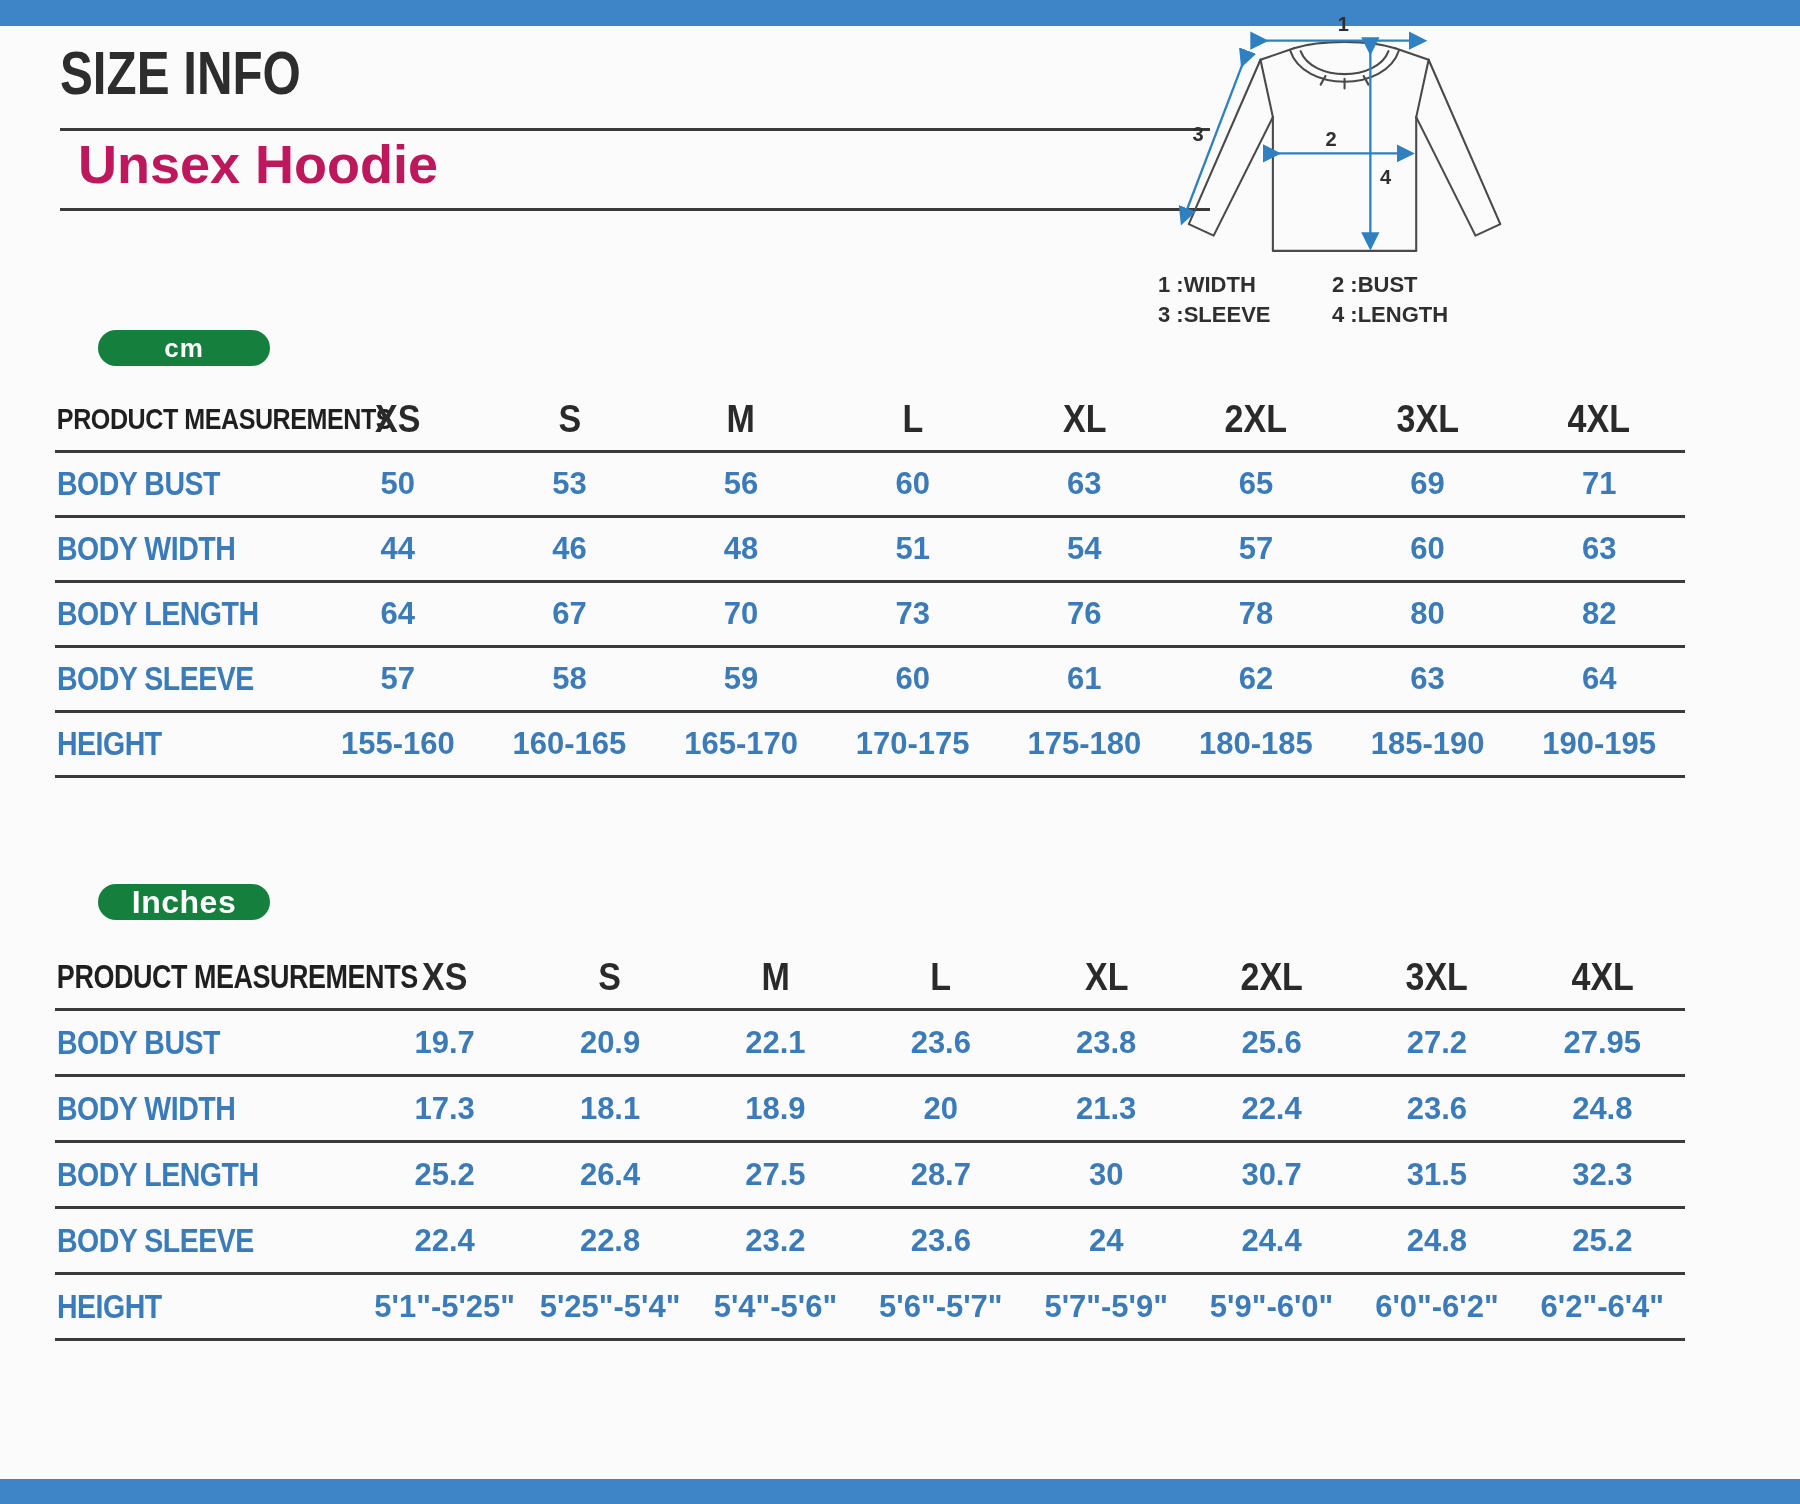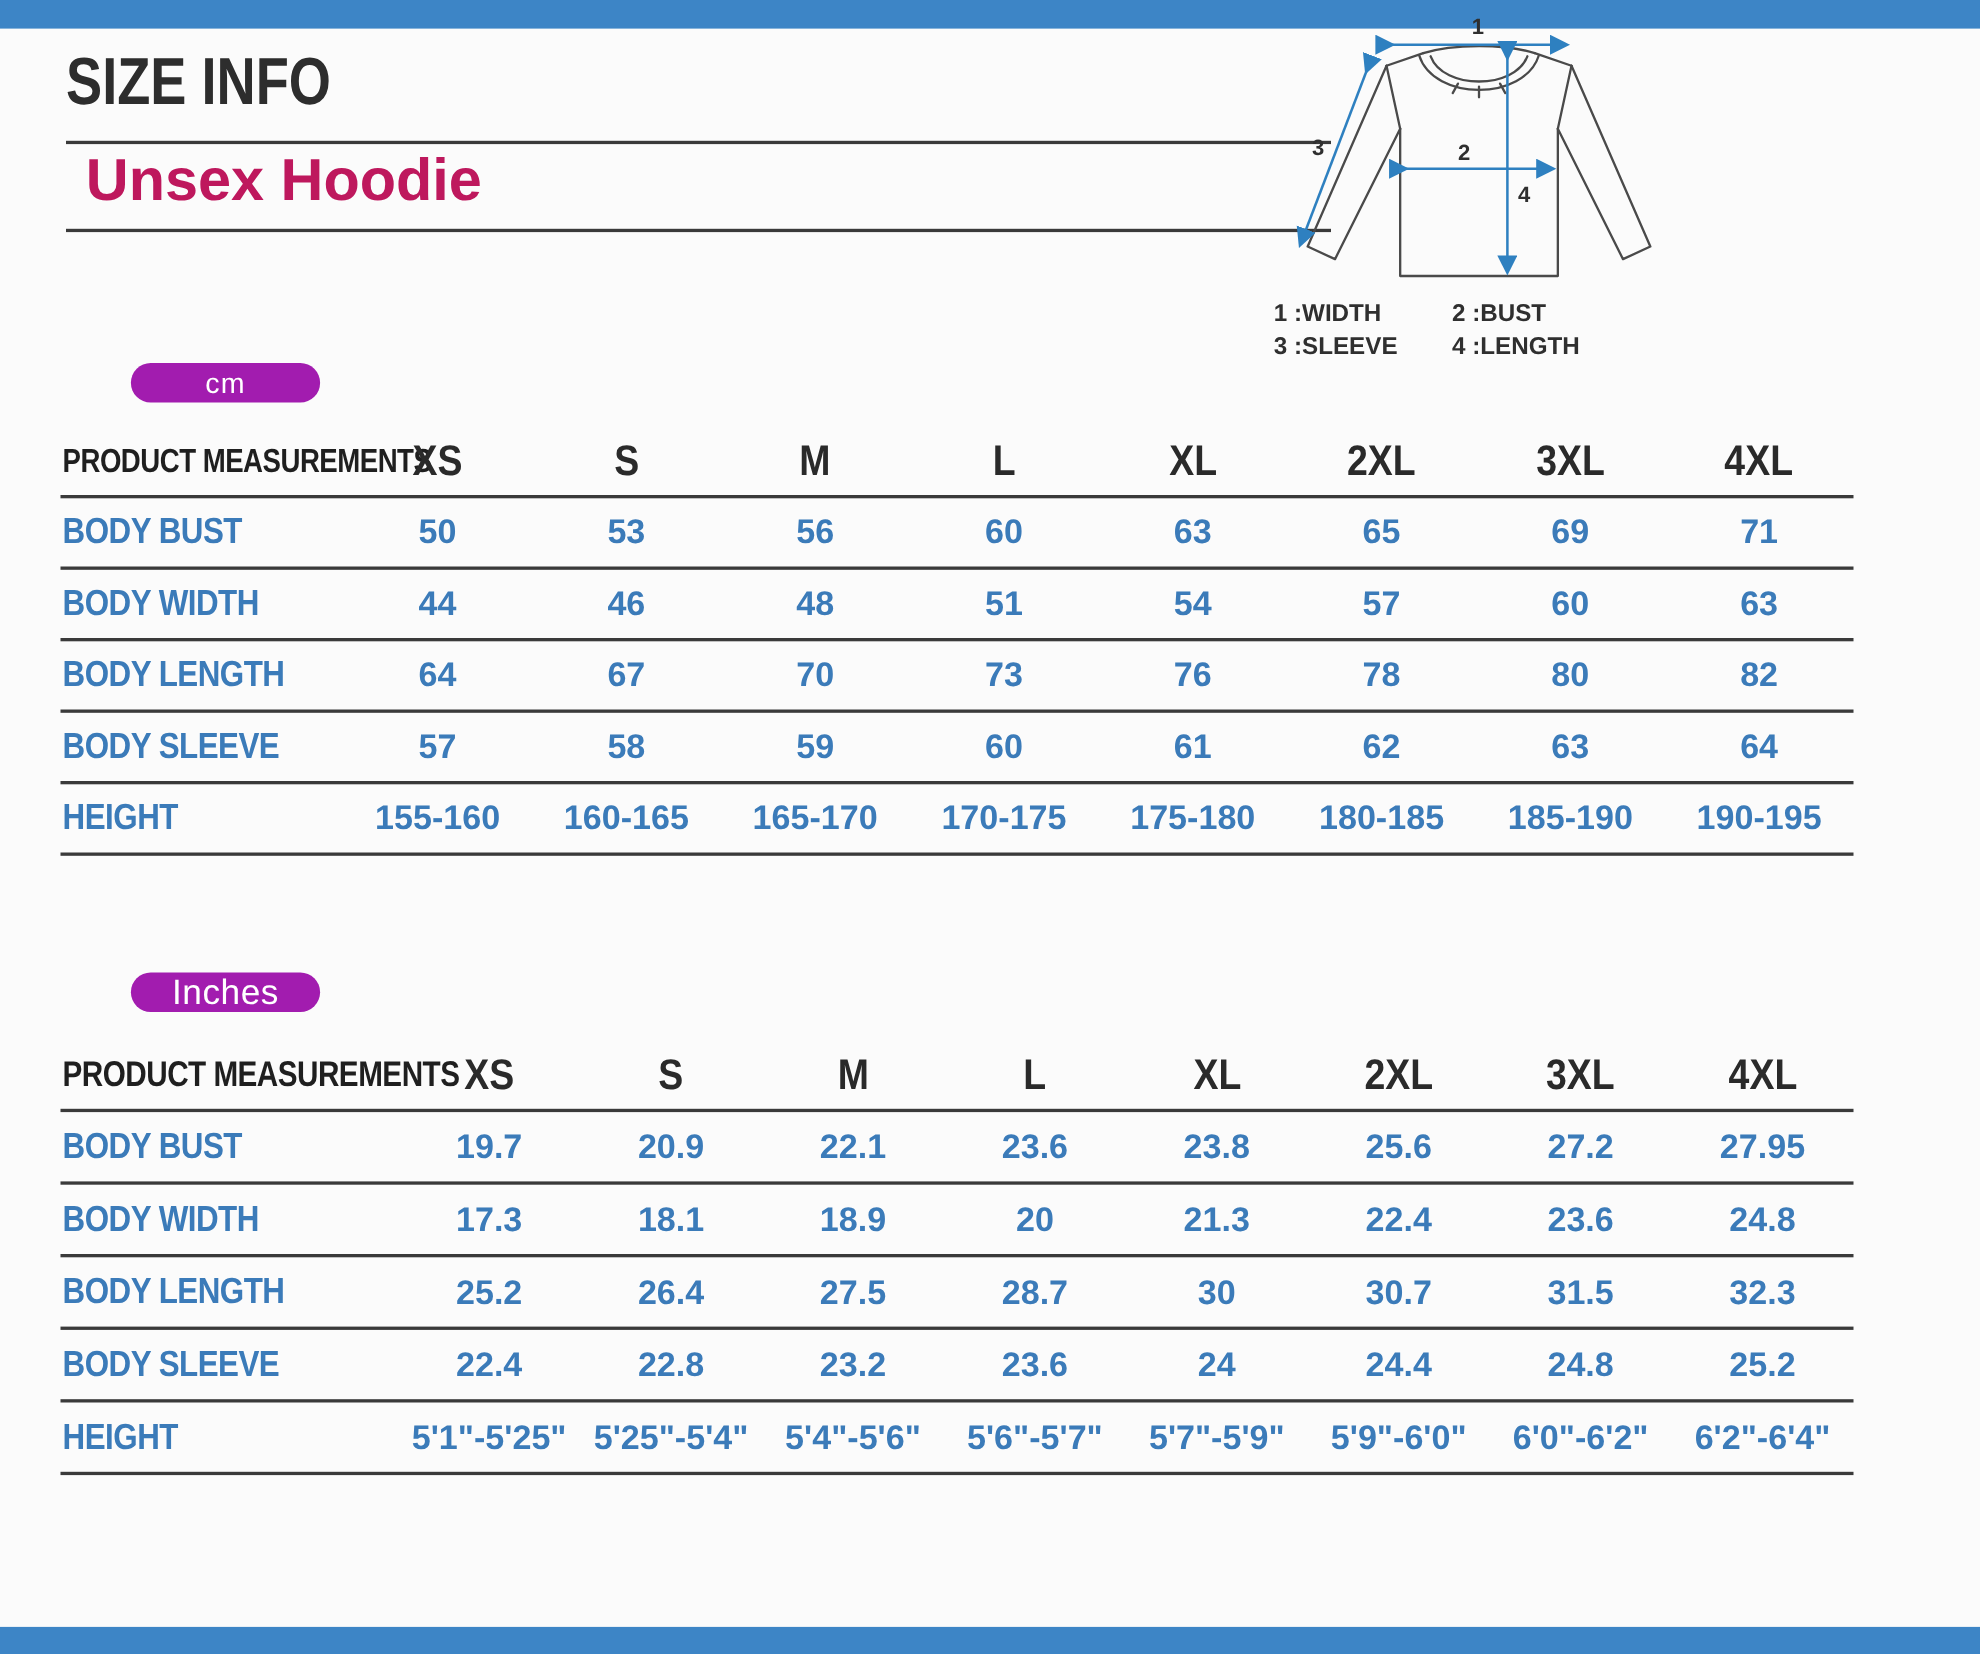--- a/index.html
+++ b/index.html
@@ -20,28 +20,28 @@
   .rule1{top:128px;} .rule2{top:208px;}
   .product-name{
     position:absolute;left:78px;top:133px;
     font-size:54px;font-weight:bold;color:#be185d;white-space:nowrap;
   }
 
   
   .diagram-svg{position:absolute;left:1120px;top:12px;width:430px;height:258px;}
   .legend{
     position:absolute;left:1158px;top:272px;
-    display:grid;grid-template-columns:152px auto;gap:4px 10px;
+    display:grid;grid-template-columns:152px auto;gap:4px 22px;
     font-size:22px;font-weight:bold;color:#2f2f2f;white-space:nowrap;
   }
 
   
   .unit-badge{
-    position:absolute;left:64px;width:172px;height:36px;border-radius:18px;
-    background:#a21caf;color:#fff;font-weight:normal;font-size:26px;
+    position:absolute;left:43px;width:172px;height:36px;border-radius:18px;
+    background:#15803d;color:#fff;font-weight:bold;font-size:26px;
     display:flex;align-items:center;justify-content:center;letter-spacing:1px;
   }
 
   
   .size-table{position:absolute;left:55px;width:1630px;}
   .size-table .grid{position:absolute;left:0;width:1630px;top:58px;}
   .row{display:flex;align-items:center;border-bottom:3px solid #3a3a3a;height:var(--rh);}
   .row.head{height:62px;}
   .row .label{width:255px;flex:0 0 auto;padding-left:2px;}
   .row .cell{flex:1 1 0;text-align:center;}

